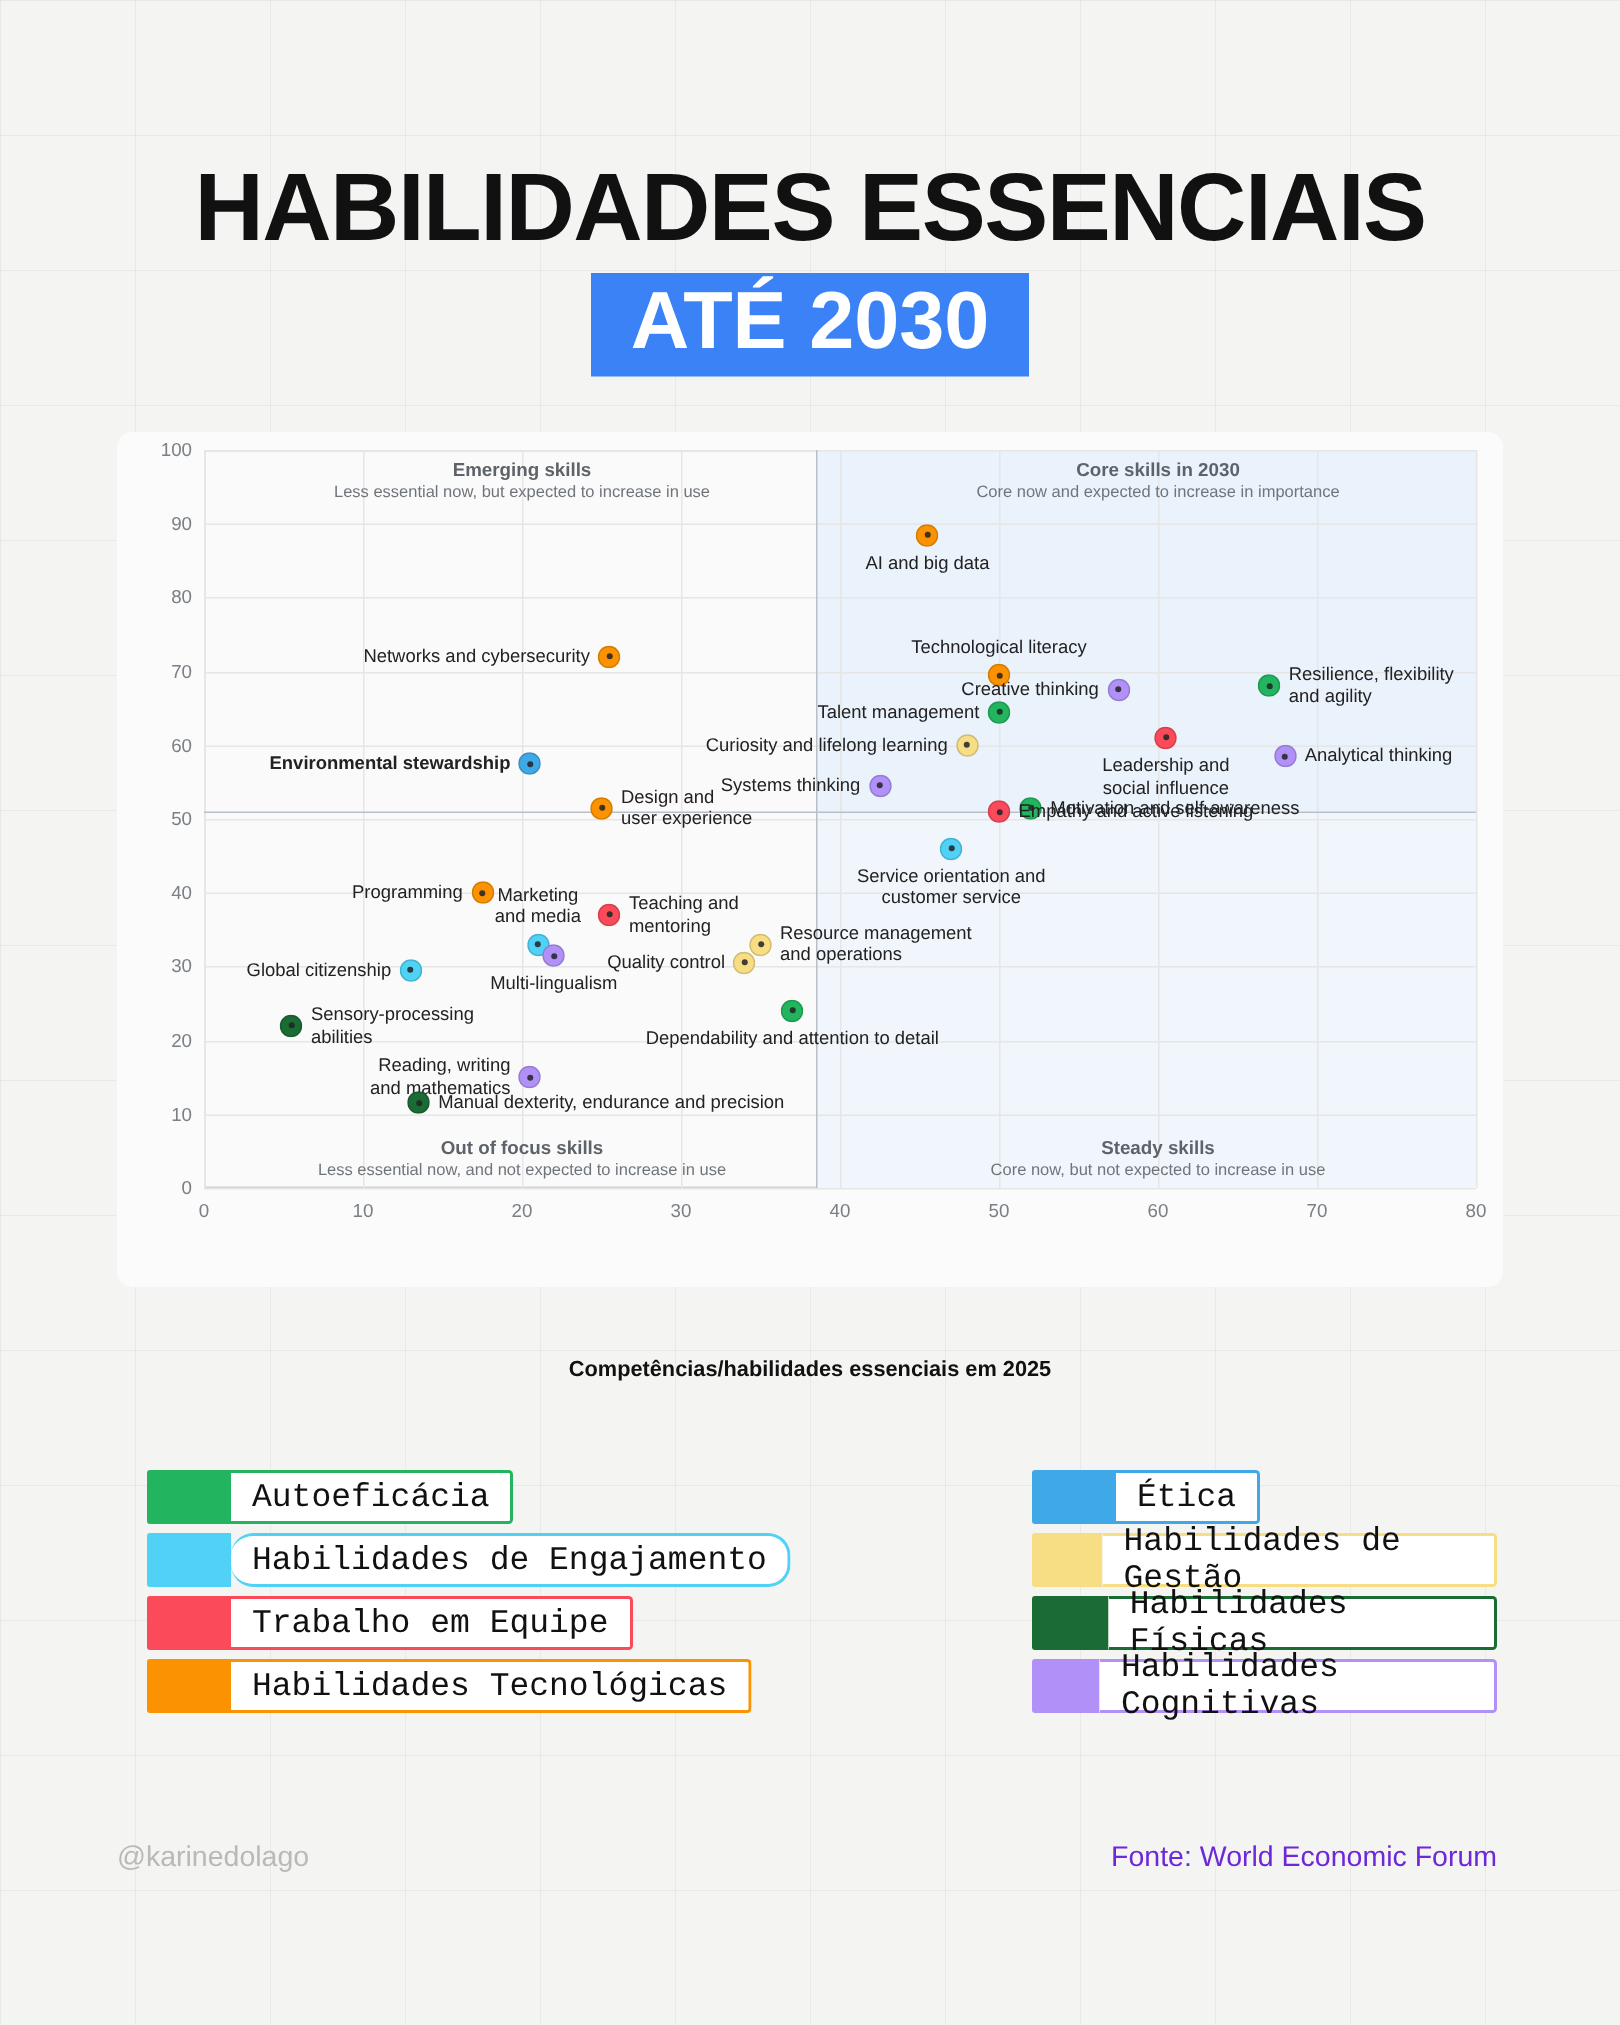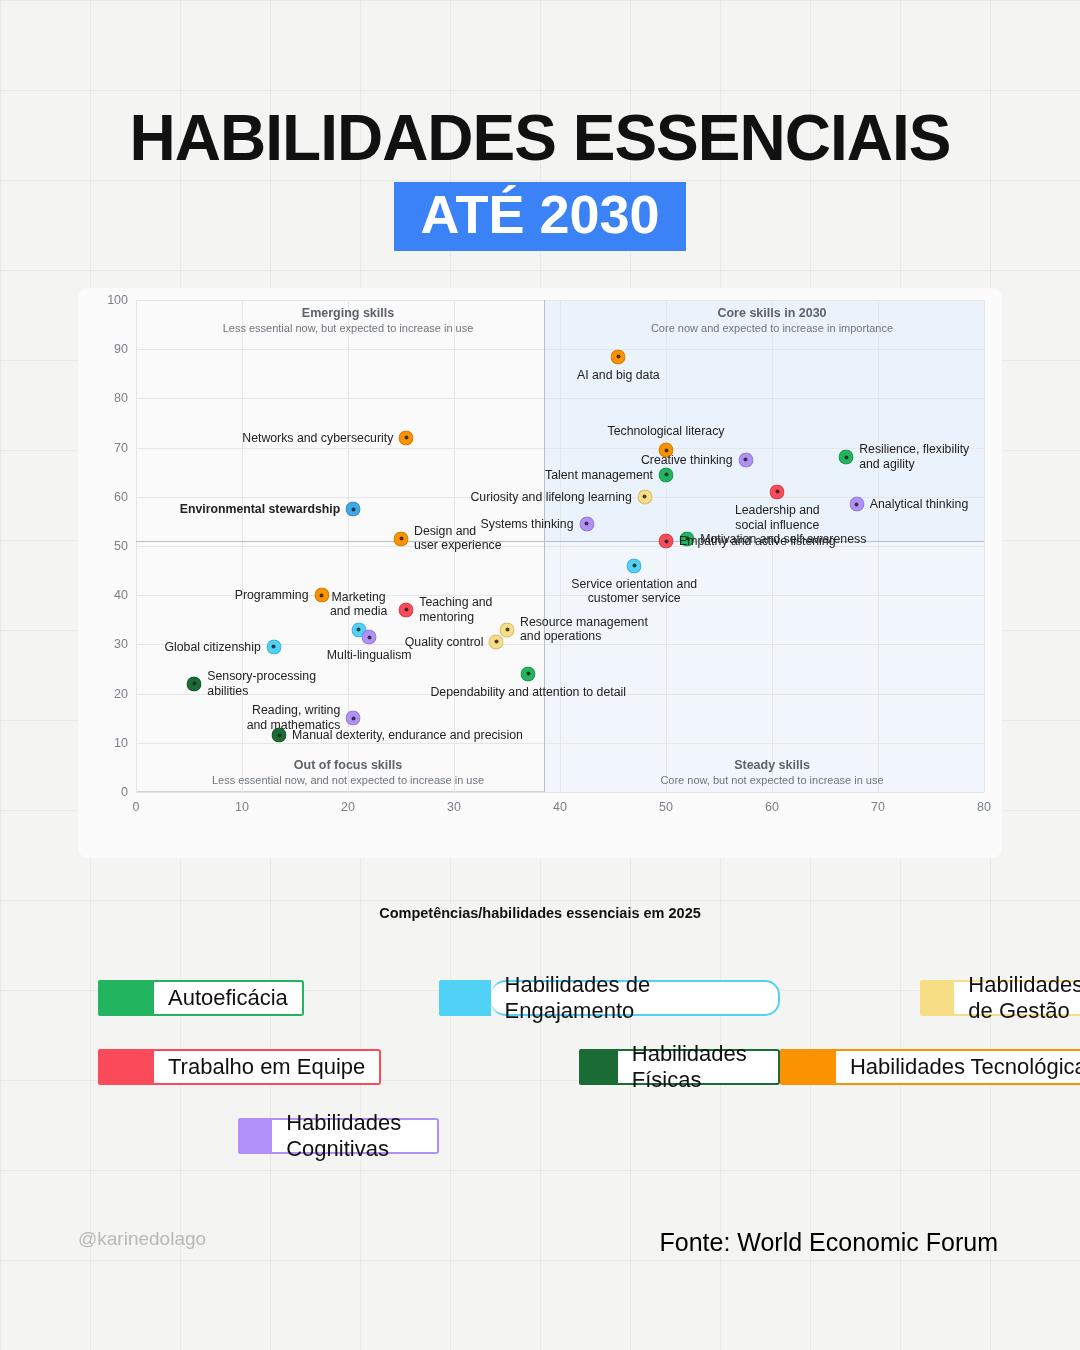--- a/index.html
+++ b/index.html
@@ -72,33 +72,33 @@
     transform:rotate(-90deg); white-space:nowrap; font-size:13.5px;
     font-weight:bold; color:#111;
   }
   #xlab {
     position:absolute; left:0; right:0; top:905px; text-align:center;
     font-size:14.5px; font-weight:bold; color:#111;
   }
 
   
   #legend { position:absolute; left:98px; top:980px; width:900px;
-            display:grid; grid-template-columns:1fr 1fr 1fr; row-gap:33px; }
+            display:grid; grid-template-columns:1fr 1fr; row-gap:6px;font-family:Liberation Mono, monospace; }
   .lg-item { display:flex; align-items:stretch; height:36px; }
   .lg-sw { width:56px; border-radius:2px 0 0 2px; }
   .lg-txt { display:flex; align-items:center; padding:0 14px;
             font-size:22px; color:#111; background:#fff;
             border:2px solid; border-left:none; border-radius:0 3px 3px 0; }
   #legend .col2 { margin-left:140px; }
 
   
   #handle { position:absolute; left:78px; top:1228px; font-size:19px;
             color:#b9b9b6; }
-  #source { position:absolute; right:82px; top:1228px; font-size:25px;
-            color:#000000; }
+  #source { position:absolute; right:82px; top:1228px; font-size:19px;
+            color:#6d28d9; }
 </style>
 </head>
 <body>
 
 <div id="title-block">
   <div id="main-title">HABILIDADES ESSENCIAIS</div>
   <div id="subtitle-wrap">
     <div id="subtitle" style="background: rgb(59, 130, 246);">ATÉ 2030</div>
   </div>
 </div>
@@ -286,20 +286,24 @@
     </div>
 </div>
 
 <div id="xlab">Competências/habilidades essenciais em 2025</div>
 
 <div id="legend">
     <div class="lg-item">
       <div class="lg-sw" style="background: rgb(34, 180, 94);"></div>
       <div class="lg-txt" style="border-color: rgb(34, 180, 94);">Autoeficácia</div>
     </div>
+    <div class="lg-item col2">
+      <div class="lg-sw" style="background: rgb(63, 169, 232);"></div>
+      <div class="lg-txt" style="border-color: rgb(63, 169, 232);">Ética</div>
+    </div>
     <div class="lg-item">
       <div class="lg-sw" style="background: rgb(79, 210, 245);"></div>
       <div class="lg-txt" style="border-color: rgb(79, 210, 245); border-radius: 15px;">Habilidades de Engajamento</div>
     </div>
     <div class="lg-item col2">
       <div class="lg-sw" style="background: rgb(247, 221, 132);"></div>
       <div class="lg-txt" style="border-color: rgb(247, 221, 132);">Habilidades de Gestão</div>
     </div>
     <div class="lg-item">
       <div class="lg-sw" style="background: rgb(251, 74, 90);"></div>

